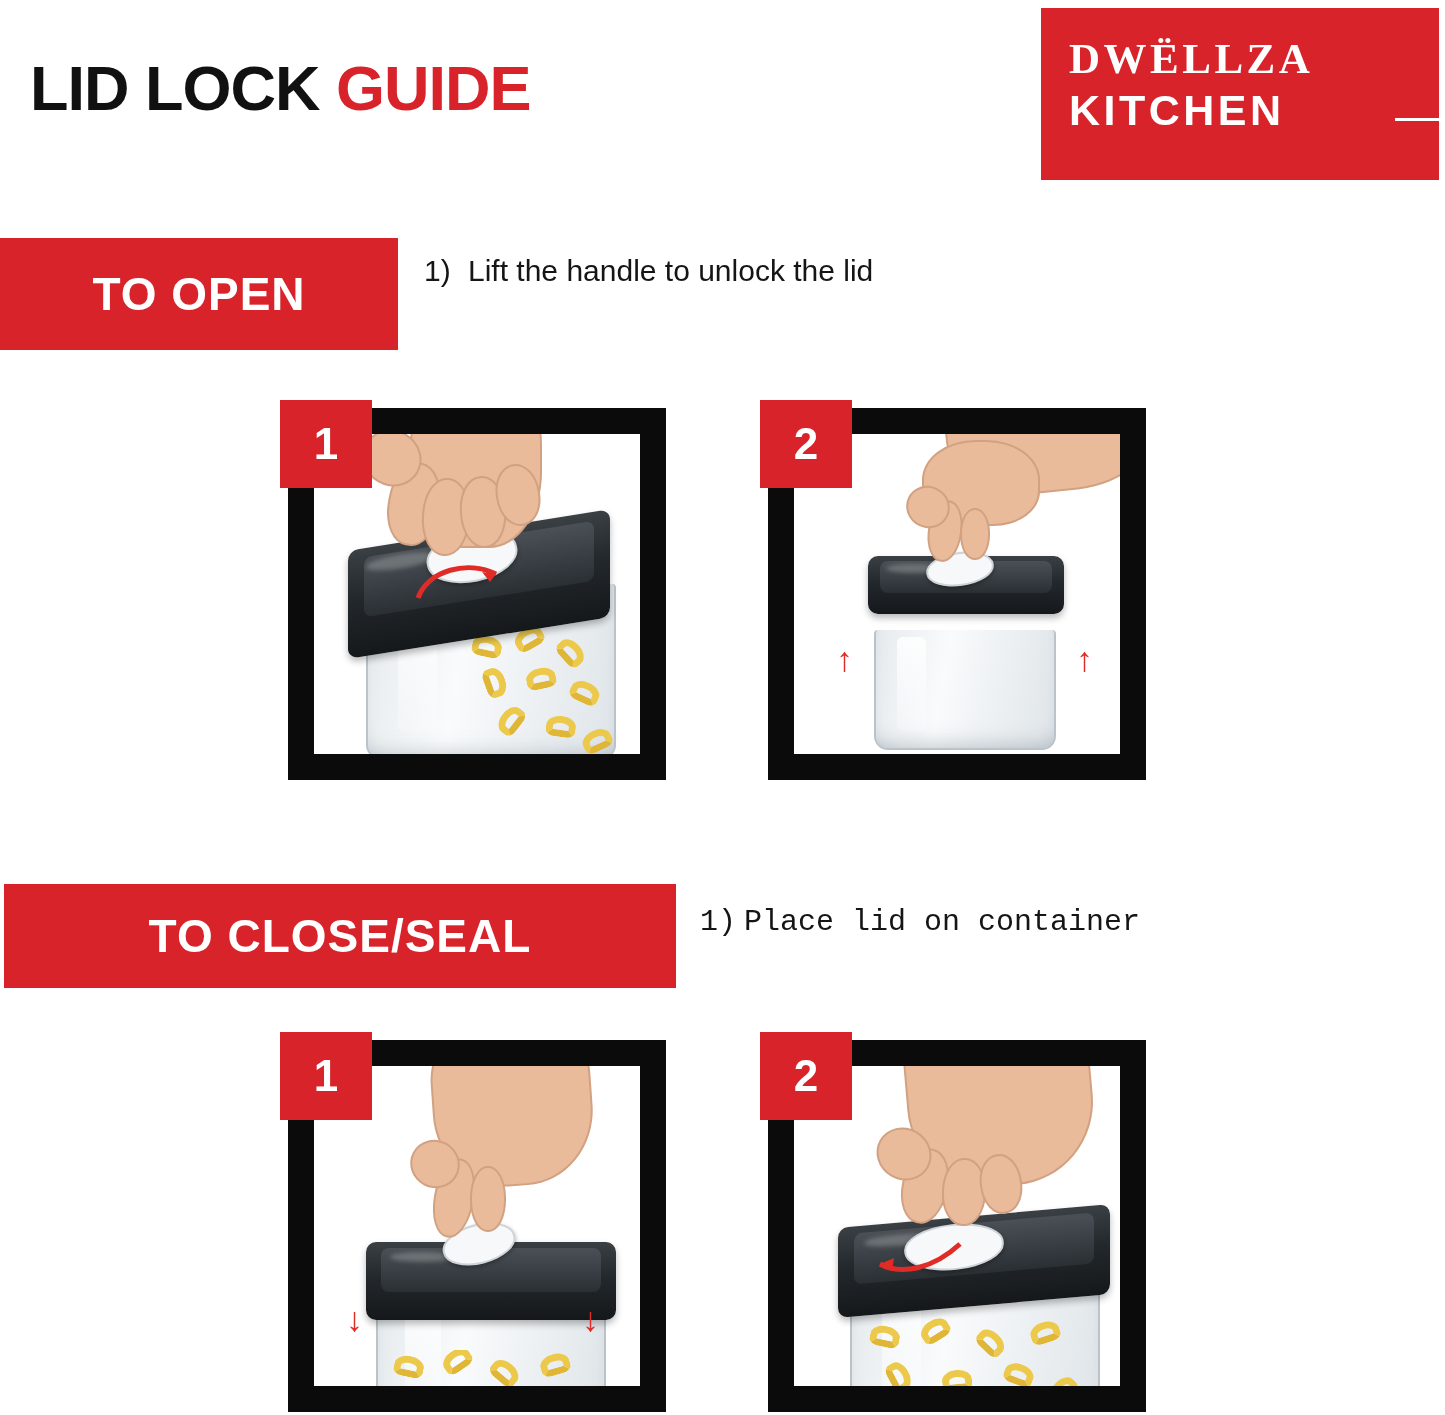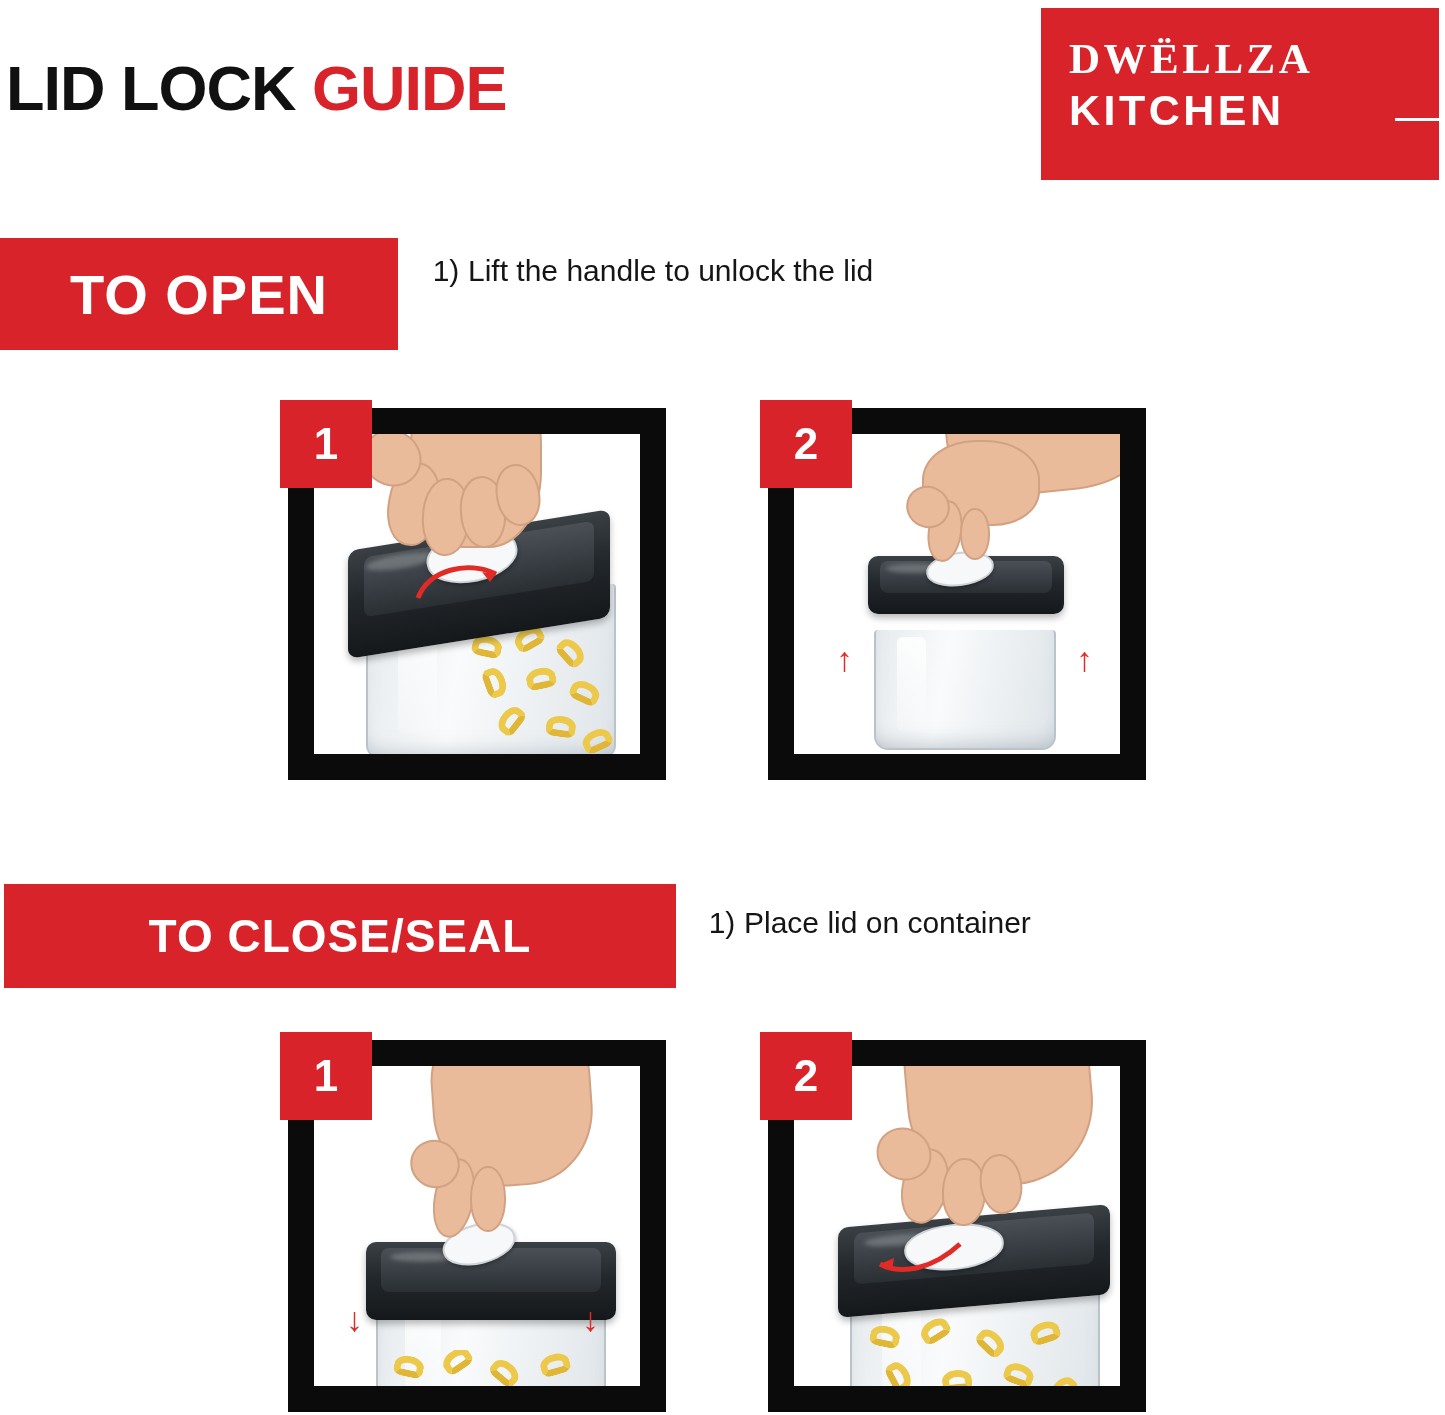--- a/index.html
+++ b/index.html
@@ -11,21 +11,21 @@
     width: 1445px;
     height: 1415px;
     position: relative;
     font-family: "Liberation Sans", sans-serif;
     overflow: hidden;
   }
 
   
   .page-title {
     position: absolute;
-    left: 6px;
+    left: 30px;
     top: 52px;
     font-size: 63px;
     font-weight: bold;
     letter-spacing: -1px;
     color: #111111;
     white-space: nowrap;
   }
   .page-title .accent { color: #d8232a; }
 
   .brand-box {
@@ -70,39 +70,38 @@
     color: #ffffff;
     display: flex;
     align-items: center;
     justify-content: center;
     font-weight: bold;
     letter-spacing: 1px;
   }
   #banner-open {
     left: 0; top: 238px;
     width: 398px; height: 112px;
-    font-size: 56px;
+    font-size: 46px;
   }
   #banner-close {
     left: 4px; top: 884px;
     width: 672px; height: 104px;
     font-size: 46px;
   }
 
   .steps {
     position: absolute;
     color: #151515;
   }
   #steps-open { left: 424px; top: 248px; }
-  #steps-close { left: 700px; top: 900px; }
+  #steps-close { left: 700px; top: 900px; font-family: Liberation Mono, monospace; }
   .step-line {
     font-size: 30px;
     line-height: 1.52;
     white-space: nowrap;
-    text-align: center;
   }
   .step-line .num { display: inline-block; width: 44px; }
 
   
   .figure {
     position: absolute;
     background: #ffffff;
   }
   .frame-border {
     position: absolute;

